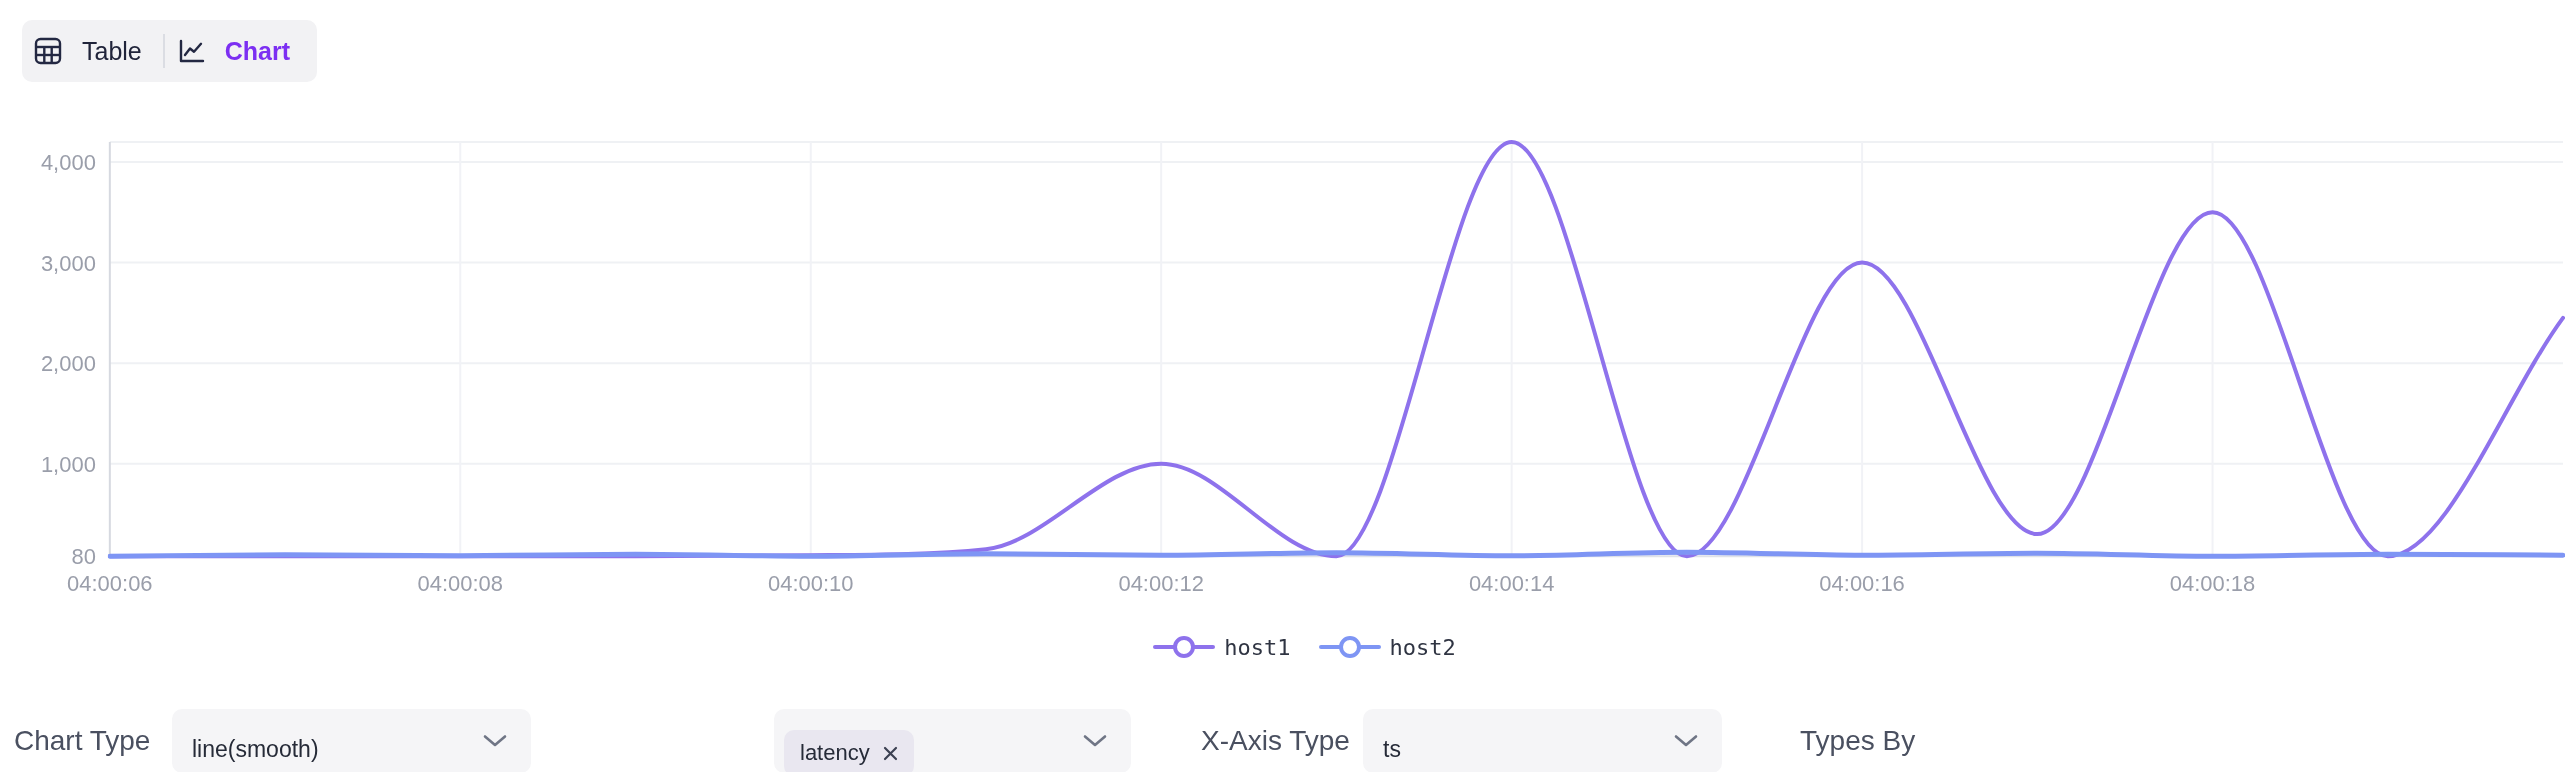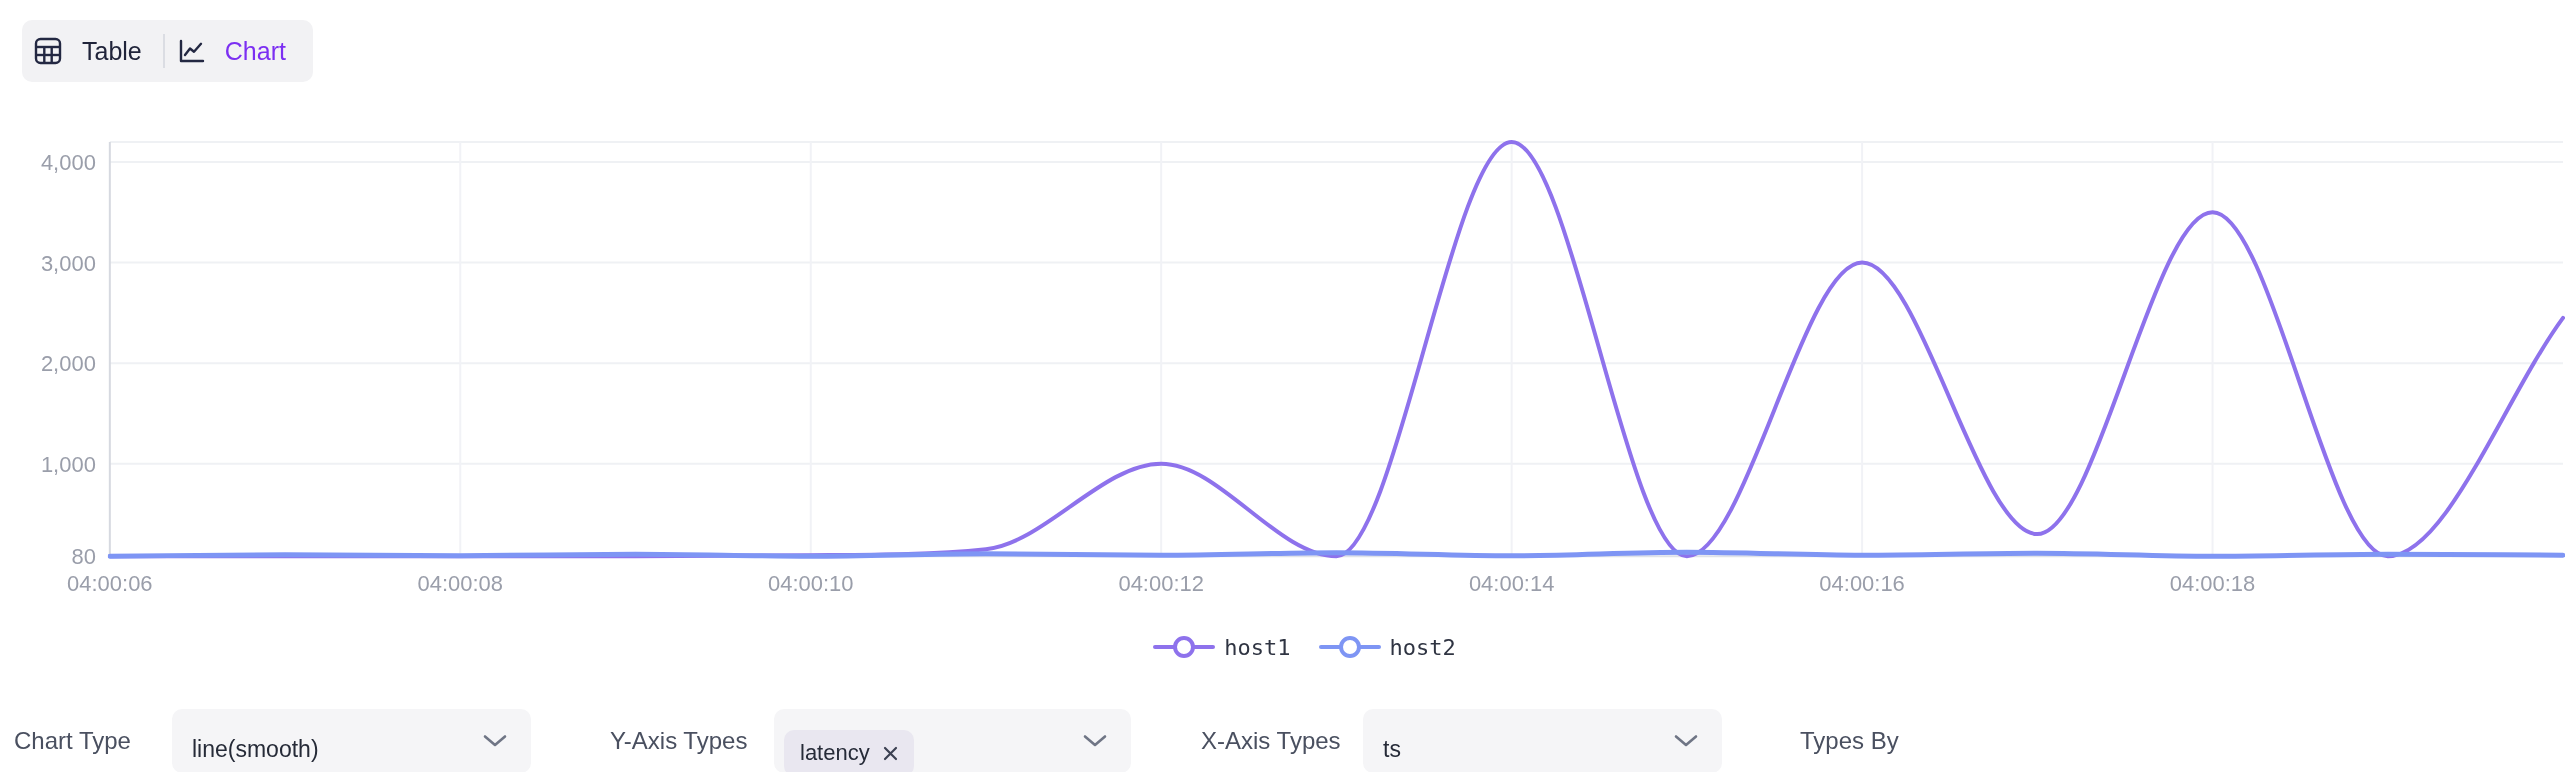--- a/index.html
+++ b/index.html
@@ -18,21 +18,21 @@
     background: #F2F2F4; border-radius: 10px;
     display: flex; align-items: center; padding: 0 6px 0 0;
   }
   .tbtn {
     display: flex; align-items: center; gap: 19px;
     background: none; border: none; cursor: pointer;
     height: 100%; padding: 0 21px 0 11px;
     font-family: "Liberation Sans", sans-serif;
     font-size: 25px; color: #20243A;
   }
-  .tbtn .tlabel.active { font-weight: 400; }
+  .tbtn .tlabel.active { font-weight: 700; }
   .tdiv { width: 2px; height: 34px; background: #DBDDE3; }
   .icon { display: flex; align-items: center; }
 
   
   #chart-canvas { position: absolute; left: 0; top: 0; width: 2576px; height: 773px; }
   #chart-canvas text {
     font-family: "Liberation Sans", sans-serif;
     font-size: 22px; fill: #9A9EAA;
   }
 
@@ -44,21 +44,21 @@
   .legend-item {
     display: flex; align-items: center; gap: 9px; cursor: pointer;
     font-family: "DejaVu Sans Mono", monospace;
     font-size: 22px; color: #2F3442;
   }
 
   
   .controls { position: absolute; top: 709px; left: 0; right: 0; height: 64px; }
   .clabel {
     position: absolute; top: 0; line-height: 64px;
-    font-size: 24px; color: #4A5060; white-space: nowrap;
+    font-size: 28px; color: #4A5060; white-space: nowrap;
   }
   .select {
     position: absolute; top: 0; height: 64px;
     background: #F5F5F7; border-radius: 10px;
     display: flex; align-items: center;
     padding: 0 22px 0 20px; cursor: pointer;
   }
   .select.has-chip { padding-left: 10px; }
   .sval { font-size: 23px; color: #262B38; margin-top: 17px; }
   .chev { margin-left: auto; display: flex; align-items: center; }
@@ -161,38 +161,37 @@
     <span class="clabel" style="left:14px">Chart Type</span>
     <div class="select" style="left:172px;width:359px">
       <span class="sval">line(smooth)</span>
       <span class="chev">
         <svg width="28" height="16" viewBox="0 0 28 16">
             <path d="M4 3.5 L14 12 L24 3.5" fill="none" stroke="#6F7585" stroke-width="2.6" stroke-linecap="round" stroke-linejoin="round"></path>
           </svg>
       </span>
     </div>
 
-    <span class="clabel" style="left:610px">Y-Axis Types</span>
     <div class="select has-chip" style="left:774px;width:357px">
       <span class="chip">
         <span class="chip-t">latency</span>
         <span class="chip-x">
           <svg width="19" height="19" viewBox="0 0 19 19">
               <path d="M4 4 L15 15 M15 4 L4 15" fill="none" stroke="#3C4152" stroke-width="2.2" stroke-linecap="round"></path>
             </svg>
         </span>
       </span>
       <span class="chev">
         <svg width="28" height="16" viewBox="0 0 28 16">
             <path d="M4 3.5 L14 12 L24 3.5" fill="none" stroke="#6F7585" stroke-width="2.6" stroke-linecap="round" stroke-linejoin="round"></path>
           </svg>
       </span>
     </div>
 
-    <span class="clabel" style="left:1201px">X-Axis Types</span>
+    <span class="clabel" style="left:1201px">X-Axis Type</span>
     <div class="select" style="left:1363px;width:359px">
       <span class="sval">ts</span>
       <span class="chev">
         <svg width="28" height="16" viewBox="0 0 28 16">
             <path d="M4 3.5 L14 12 L24 3.5" fill="none" stroke="#6F7585" stroke-width="2.6" stroke-linecap="round" stroke-linejoin="round"></path>
           </svg>
       </span>
     </div>
 
     <span class="clabel" style="left:1800px">Types By</span>

